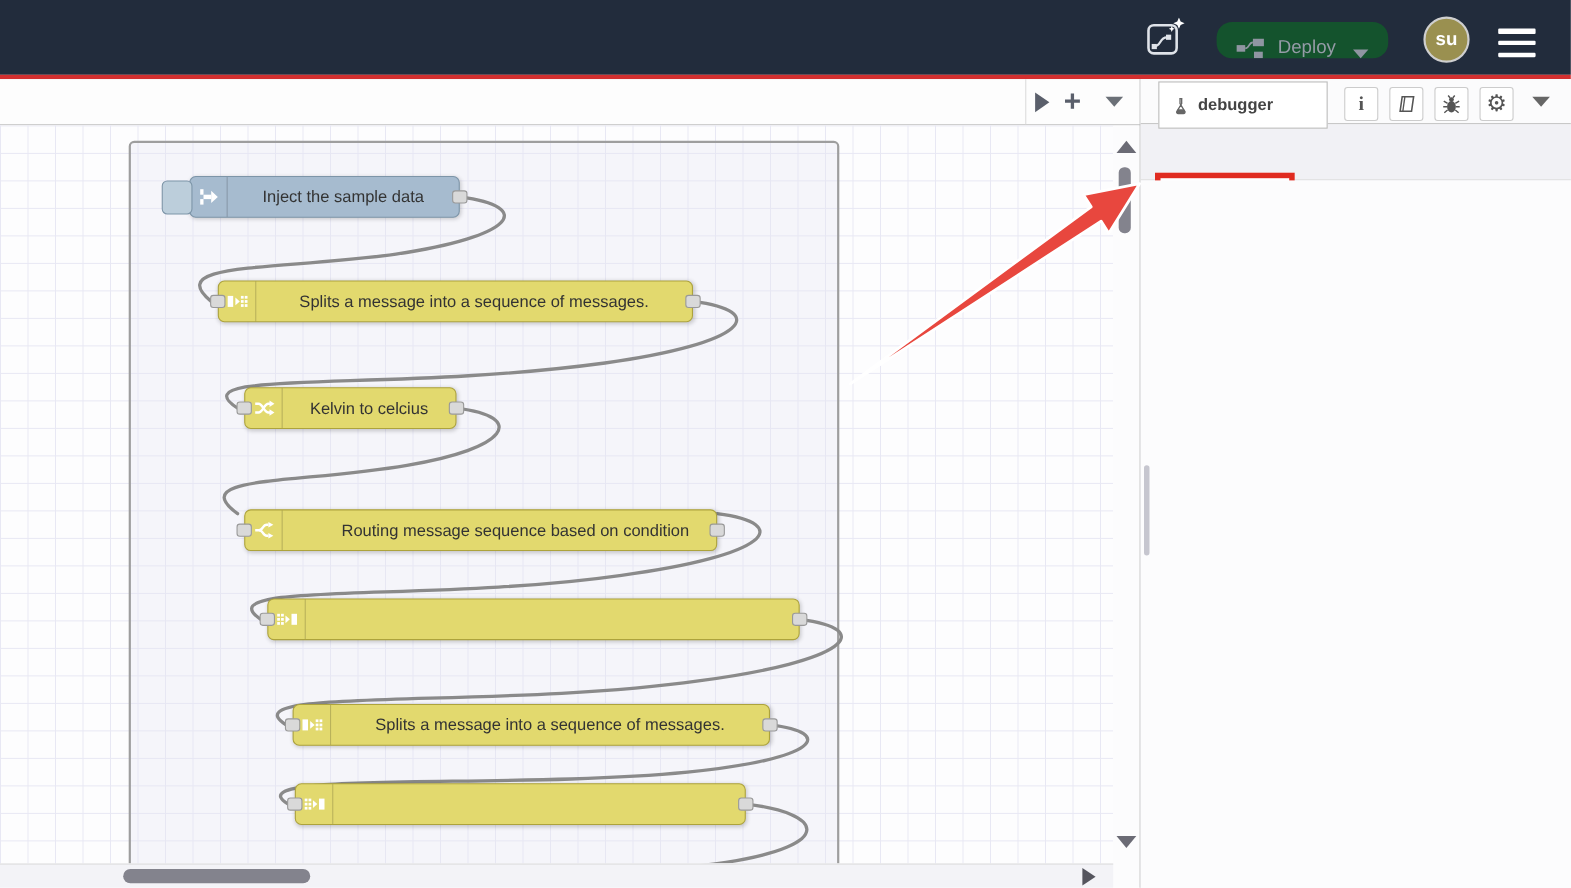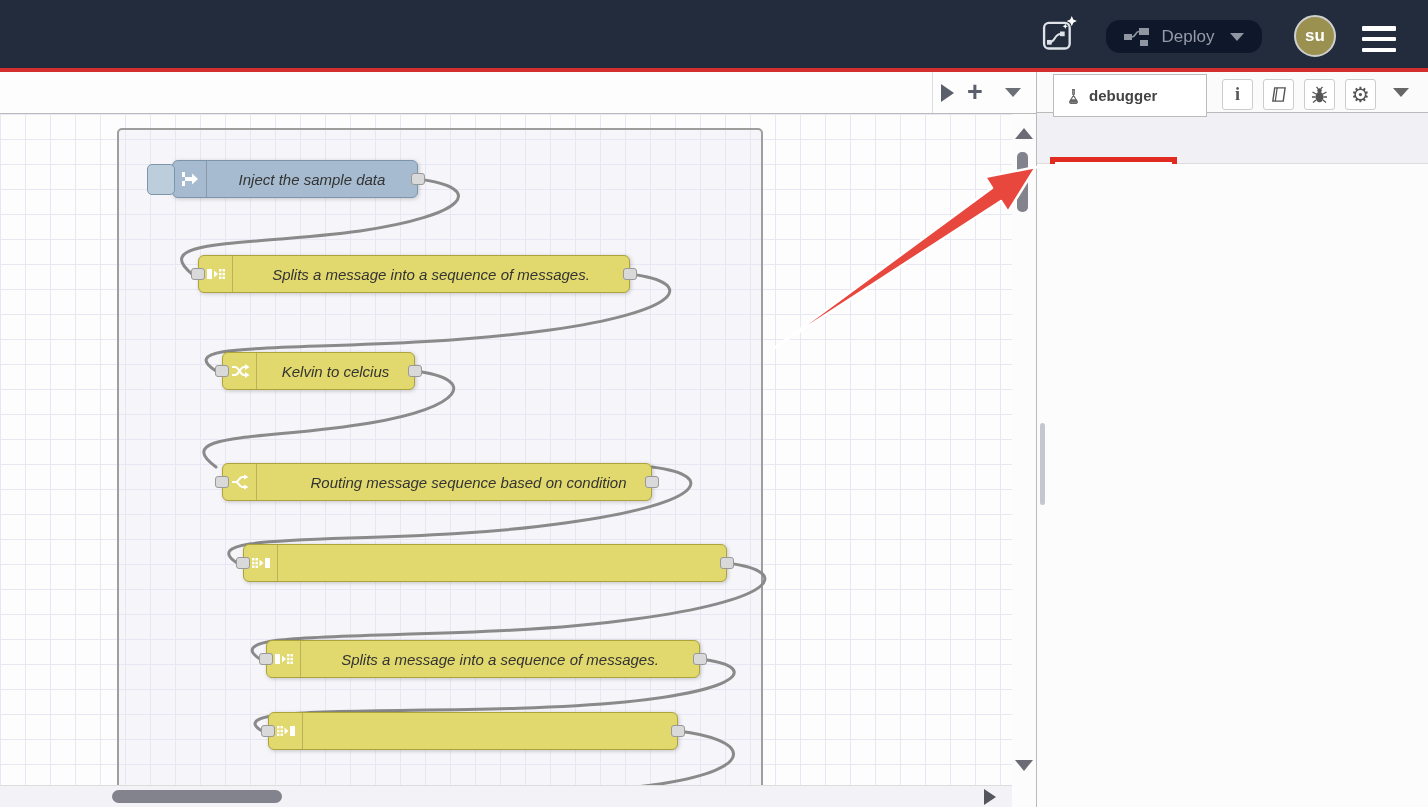--- a/index.html
+++ b/index.html
@@ -4,21 +4,21 @@
 <style>
   * { margin:0; padding:0; box-sizing:border-box; }
   html,body { width:1428px; height:807px; overflow:hidden;
     font-family:"Liberation Sans","DejaVu Sans",sans-serif; background:#fff; }
 
   
   #header { position:absolute; left:0; top:0; width:1428px; height:68px; background:#222c3c; }
   #redline { position:absolute; left:0; top:68px; width:1428px; height:4px; background:#d32f2f; }
   .ai-icon { position:absolute; left:1042px; top:16px; width:36px; height:36px; cursor:pointer; }
   #deploy-btn { position:absolute; left:1106px; top:20px; width:156px; height:33px;
-    background:#0f172a; border:none; border-radius:14px; display:flex; align-items:center;
+    background:#14532d; border:none; border-radius:14px; display:flex; align-items:flex-end;
     justify-content:center; gap:12px; cursor:default; }
   #deploy-btn .dlabel { color:#959ba7; font-size:17px; }
   #deploy-btn .dchev { width:0; height:0; border-left:7px solid transparent;
     border-right:7px solid transparent; border-top:8px solid #8f95a1; margin-left:4px; }
   #avatar { position:absolute; left:1294px; top:15px; width:42px; height:42px; border-radius:50%;
     background:#9a9050; border:2px solid #cfcfcf; color:#fff; font-size:17px; font-weight:bold;
     display:flex; align-items:center; justify-content:center; cursor:pointer; }
   #hamburger { position:absolute; left:1362px; top:26px; width:34px; height:26px; cursor:pointer;
     display:flex; flex-direction:column; justify-content:space-between; }
   #hamburger div { height:4.5px; background:#fff; border-radius:1px; }
@@ -46,21 +46,21 @@
   #wires-svg { position:absolute; left:0; top:0; width:1012px; height:671px; }
   #wires-svg path { stroke:#8a8a8a; stroke-width:3; fill:none; stroke-linecap:round; }
 
   .node { position:absolute; height:38px; border-radius:6px; display:flex; align-items:stretch;
     box-shadow:1px 1px 4px rgba(0,0,0,0.20); cursor:pointer; }
   .node.yellow { background:#e2d96e; border:1.5px solid #ada33c; }
   .node.blue   { background:#a6bbcf; border:1.5px solid #7d95a8; }
   .node .iconbox { width:34px; display:flex; align-items:center; justify-content:center;
     border-right:1px solid rgba(0,0,0,0.18); flex:none; }
   .node .nlabel { flex:1; display:flex; align-items:center; justify-content:center;
-    font-style:italic; font-size:15px; color:#333; padding:0 10px; white-space:nowrap; }
+    font-size:15px; color:#333; padding:0 10px; white-space:nowrap; }
   .port { position:absolute; width:14px; height:12px; top:12px; background:#d9d9d9;
     border:1px solid #999; border-radius:3px; cursor:crosshair; }
   .port.in  { left:-8px; }
   .port.out { right:-8px; }
   .inject-btn { position:absolute; left:-26px; top:3px; width:28px; height:31px; background:#bccedb;
     border:1.5px solid #7d95a8; border-radius:5px; cursor:pointer; }
 
   
   #vscroll { position:absolute; left:1012px; top:114px; width:24px; height:693px; background:#fcfcfd; }
   .vs-up { position:absolute; left:3px; top:14px; width:0; height:0;

